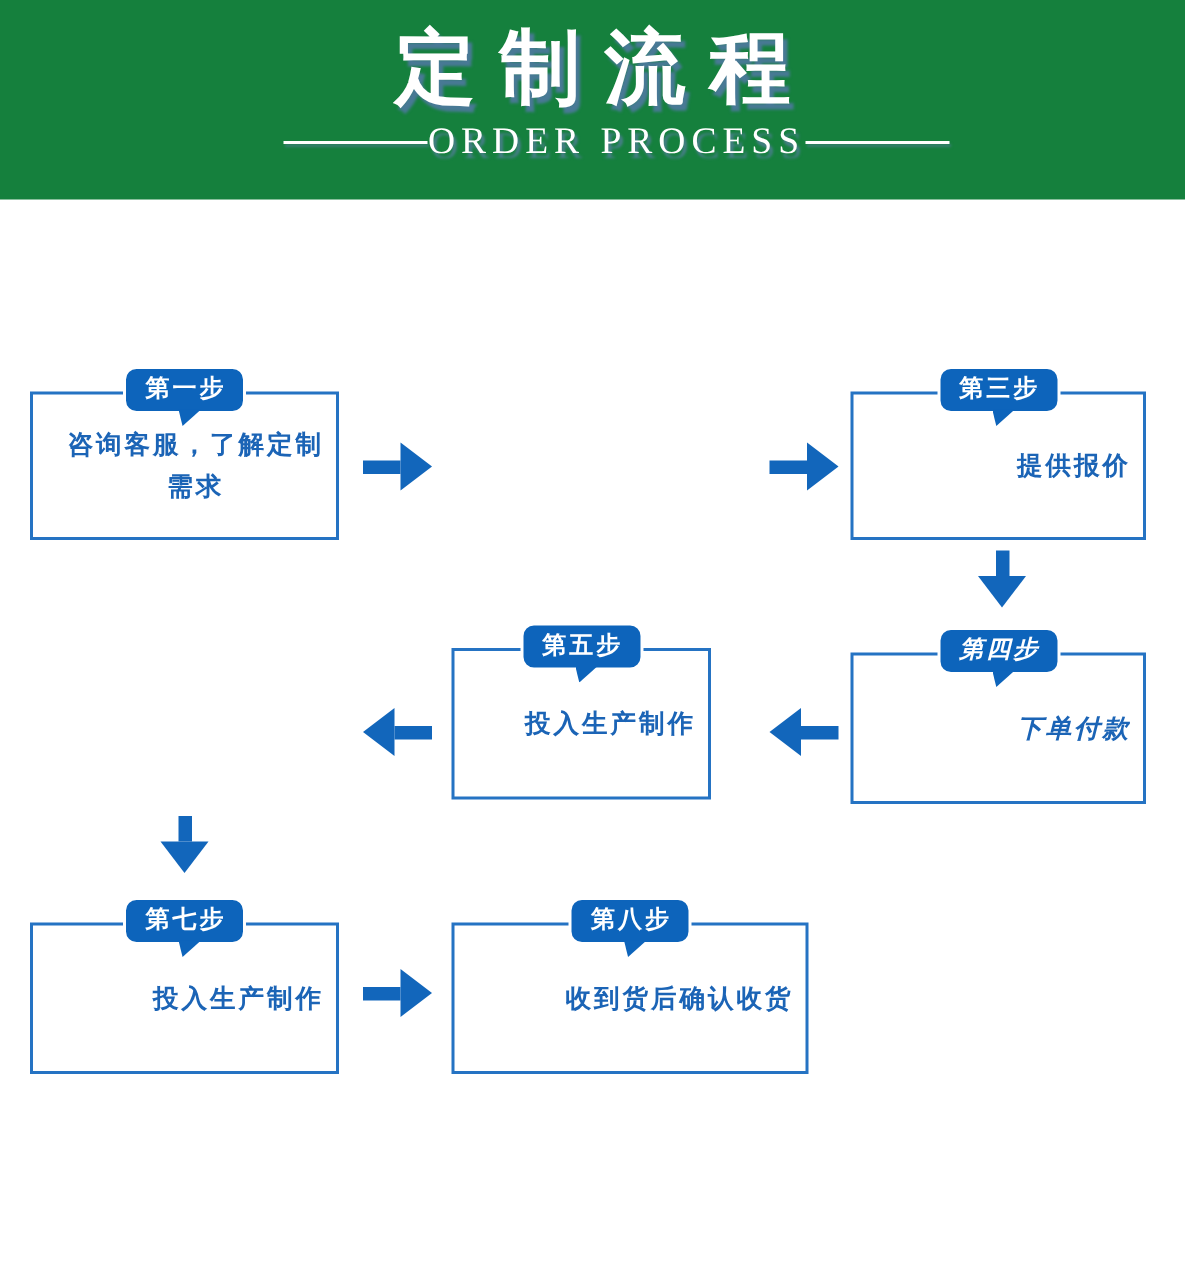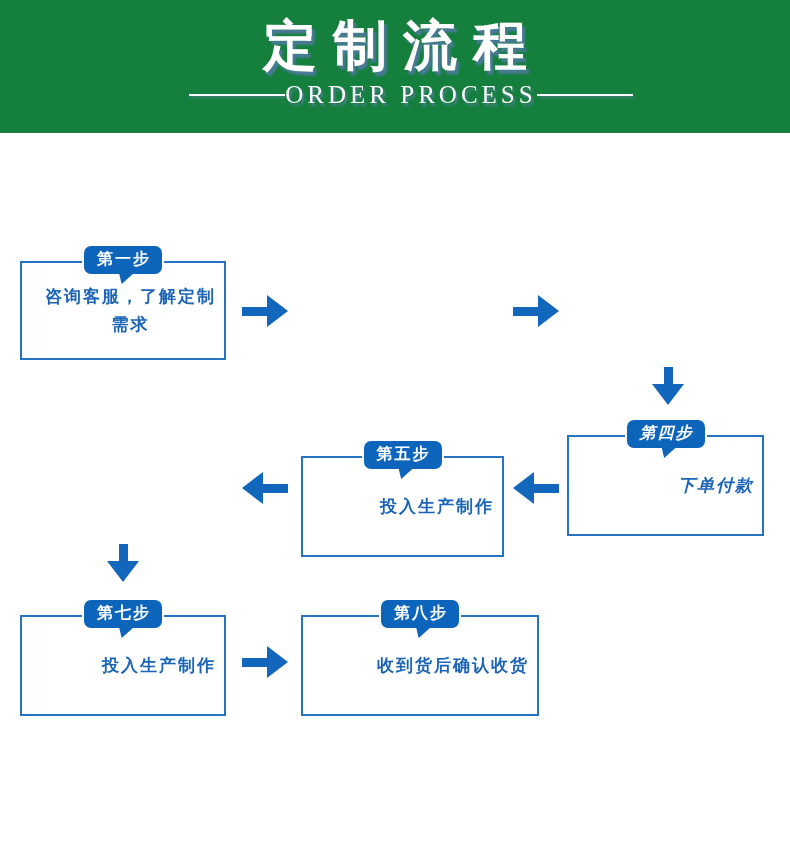--- a/index.html
+++ b/index.html
@@ -96,21 +96,21 @@
     background: #0d64bb;
     -webkit-clip-path: polygon(0 0, 100% 0, 18% 100%);
     clip-path: polygon(0 0, 100% 0, 18% 100%);
   }
 
   
   .b1 { left: 20px;  top: 261px; width: 206px; height: 99px;  }
   .b2 { left: 301px; top: 261px; width: 205px; height: 99px;  }
   .b3 { left: 567px; top: 261px; width: 197px; height: 99px;  }
   .b4 { left: 567px; top: 435px; width: 197px; height: 101px; font-style: italic; }
-  .b5 { left: 301px; top: 456px; width: 203px; height: 101px; }
+  .b5 { left: 301px; top: 432px; width: 173px; height: 101px; }
   .b6 { left: 20px;  top: 435px; width: 206px; height: 101px; }
   .b7 { left: 20px;  top: 615px; width: 206px; height: 101px; }
   .b8 { left: 301px; top: 615px; width: 238px; height: 101px; }
 
   
   .arrow { position: absolute; display: flex; align-items: center; }
   .arrow .bar  { background: #1266bb; }
   .arrow-right .bar  { width: 25px; height: 9px; }
   .arrow-right .head {
     width: 0; height: 0;
@@ -166,20 +166,24 @@
     <span class="bar"></span>
       <span class="head"></span>
   </div>
 
 
   <div class="arrow arrow-right a-r2">
     <span class="bar"></span>
       <span class="head"></span>
   </div>
 
+  <div class="step-box b3">
+    <span class="badge">第三步</span>
+    <div class="step-text">提供报价</div>
+  </div>
 
   <div class="arrow arrow-down a-d1">
     <span class="bar"></span>
       <span class="head"></span>
   </div>
 
   <div class="step-box b4">
     <span class="badge">第四步</span>
     <div class="step-text">下单付款</div>
   </div>

